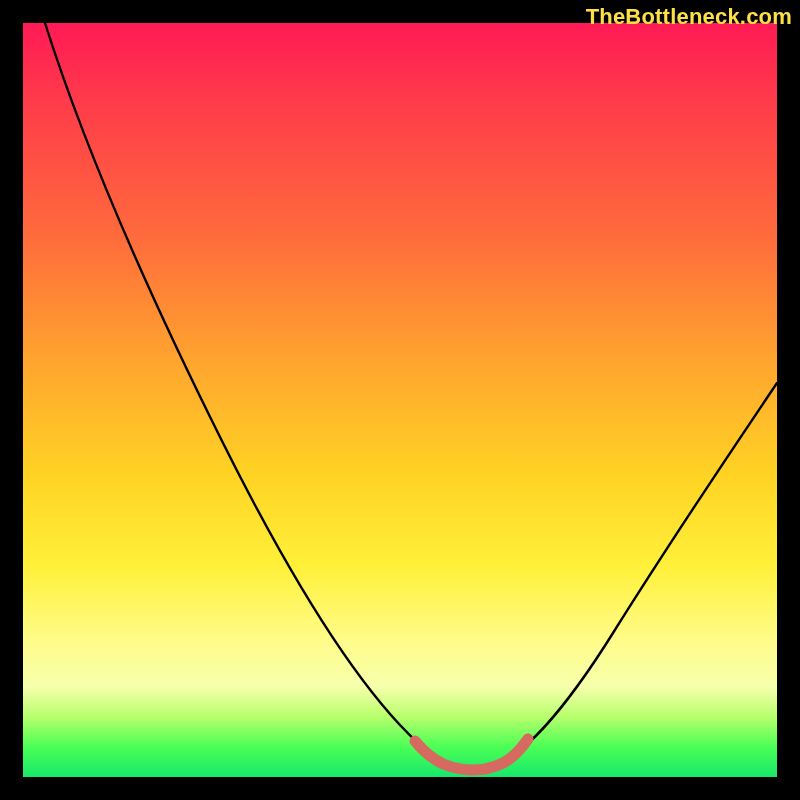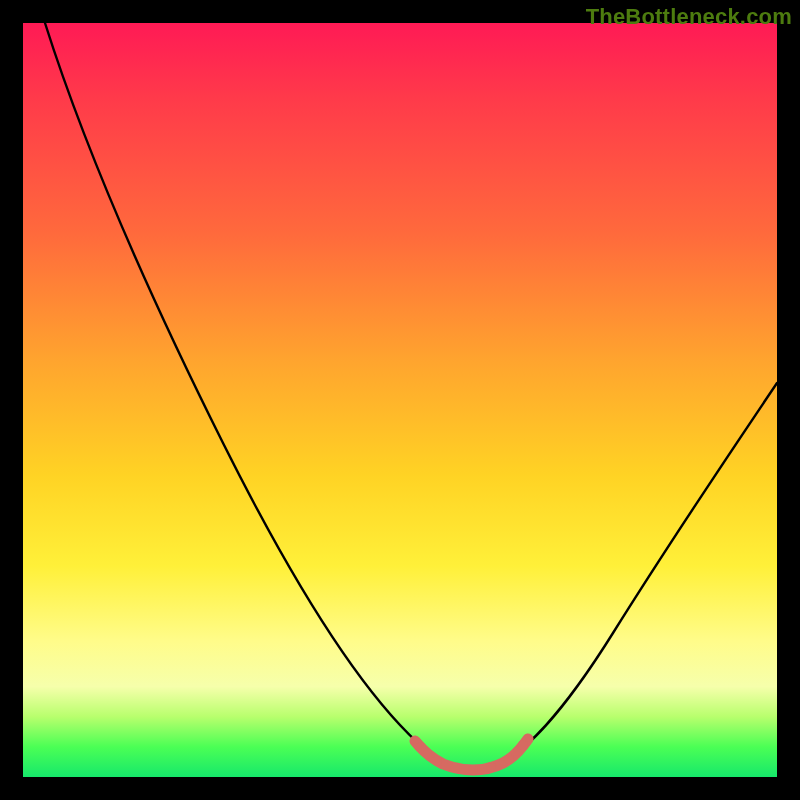--- a/index.html
+++ b/index.html
@@ -44,21 +44,21 @@
     height: 754px;
     overflow: visible;
   }
   .watermark {
     position: absolute;
     top: 4px;
     right: 8px;
     font-family: Arial, Helvetica, sans-serif;
     font-size: 22px;
     font-weight: 600;
-    color: #4d7c0f;
+    color: #fde047;
     letter-spacing: 0.2px;
     user-select: none;
     margin-left: 22px;
   }
 </style>
 </head>
 <body>
 
 <div class="stage">
 

